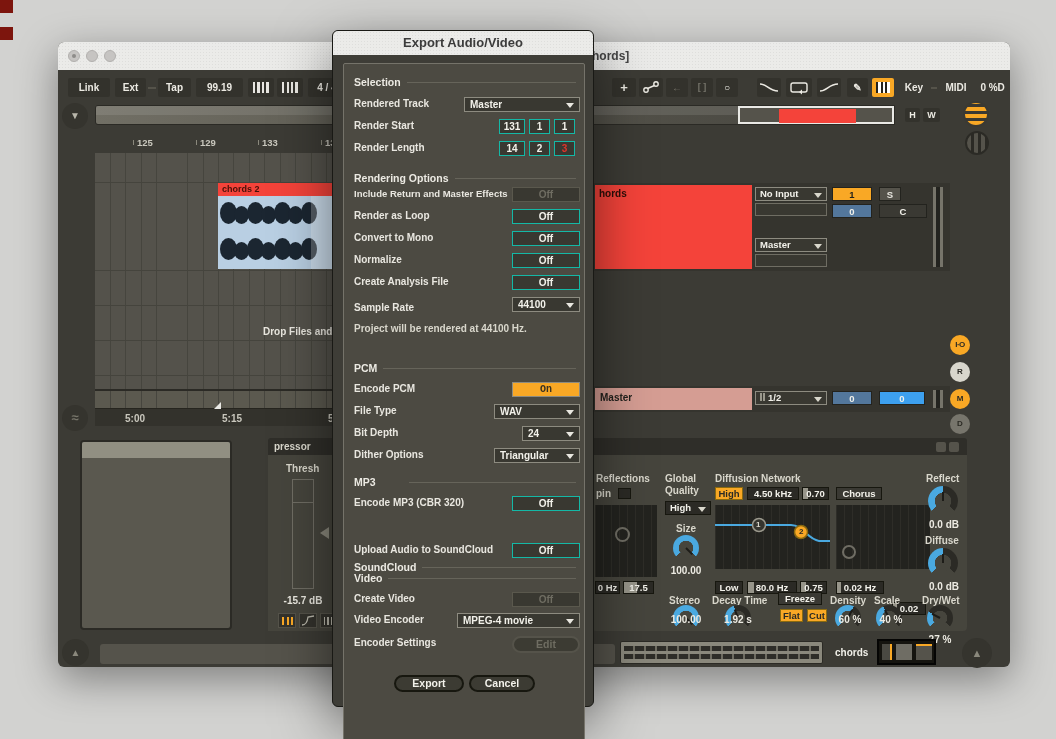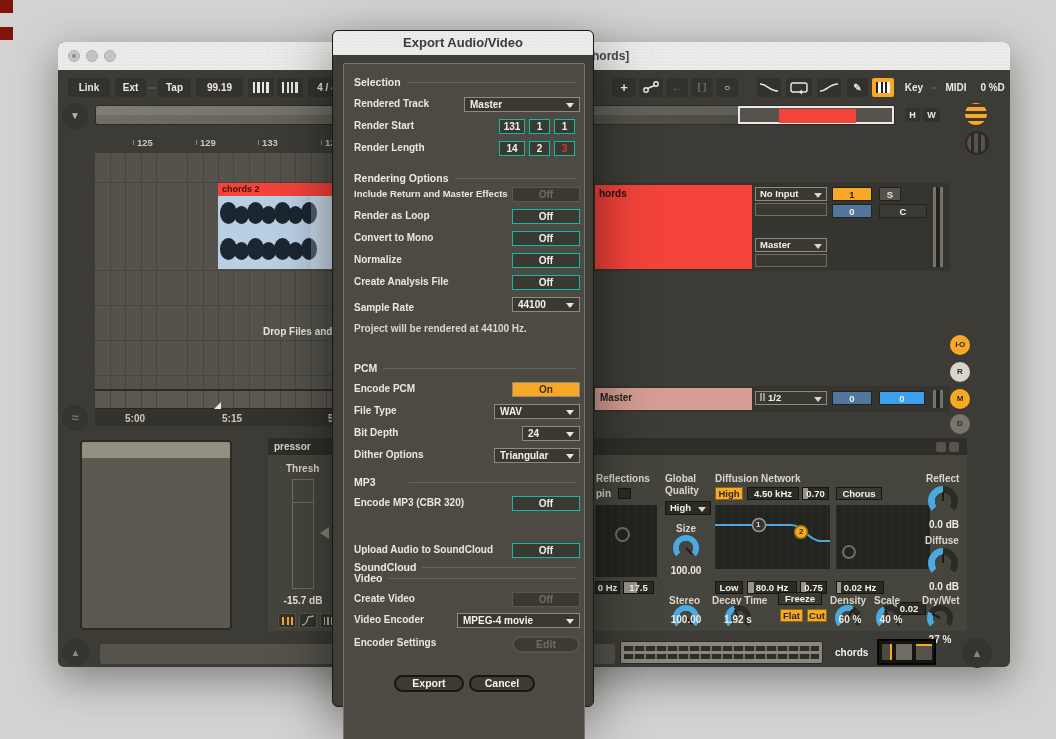--- a/index.html
+++ b/index.html
@@ -456,21 +456,21 @@
       <div class="a ddl" style="left:168px;top:233px;width:68px;">
         <span>44100</span>
       </div>
       <span class="a note" style="left:10px;top:258px;">Project will be rendered at 44100 Hz.</span>
 
       <div class="a sec" style="top:298px;">
           <span>PCM</span>
           <i></i>
         </div>
       <span class="a lb" style="top:318px;">Encode PCM</span>
-      <span class="a bx on" style="left:168px;top:318px;width:68px;">On</span>
+      <span class="a bx on" style="left:168px;top:318px;width:68px;font-family:Liberation Mono, monospace;">On</span>
       <span class="a lb" style="top:340px;">File Type</span>
       <div class="a ddl" style="left:150px;top:340px;width:86px;">
         <span>WAV</span>
       </div>
       <span class="a lb" style="top:362px;">Bit Depth</span>
       <div class="a ddl" style="left:178px;top:362px;width:58px;">
         <span>24</span>
       </div>
       <span class="a lb" style="top:384px;">Dither Options</span>
       <div class="a ddl" style="left:150px;top:384px;width:86px;">

